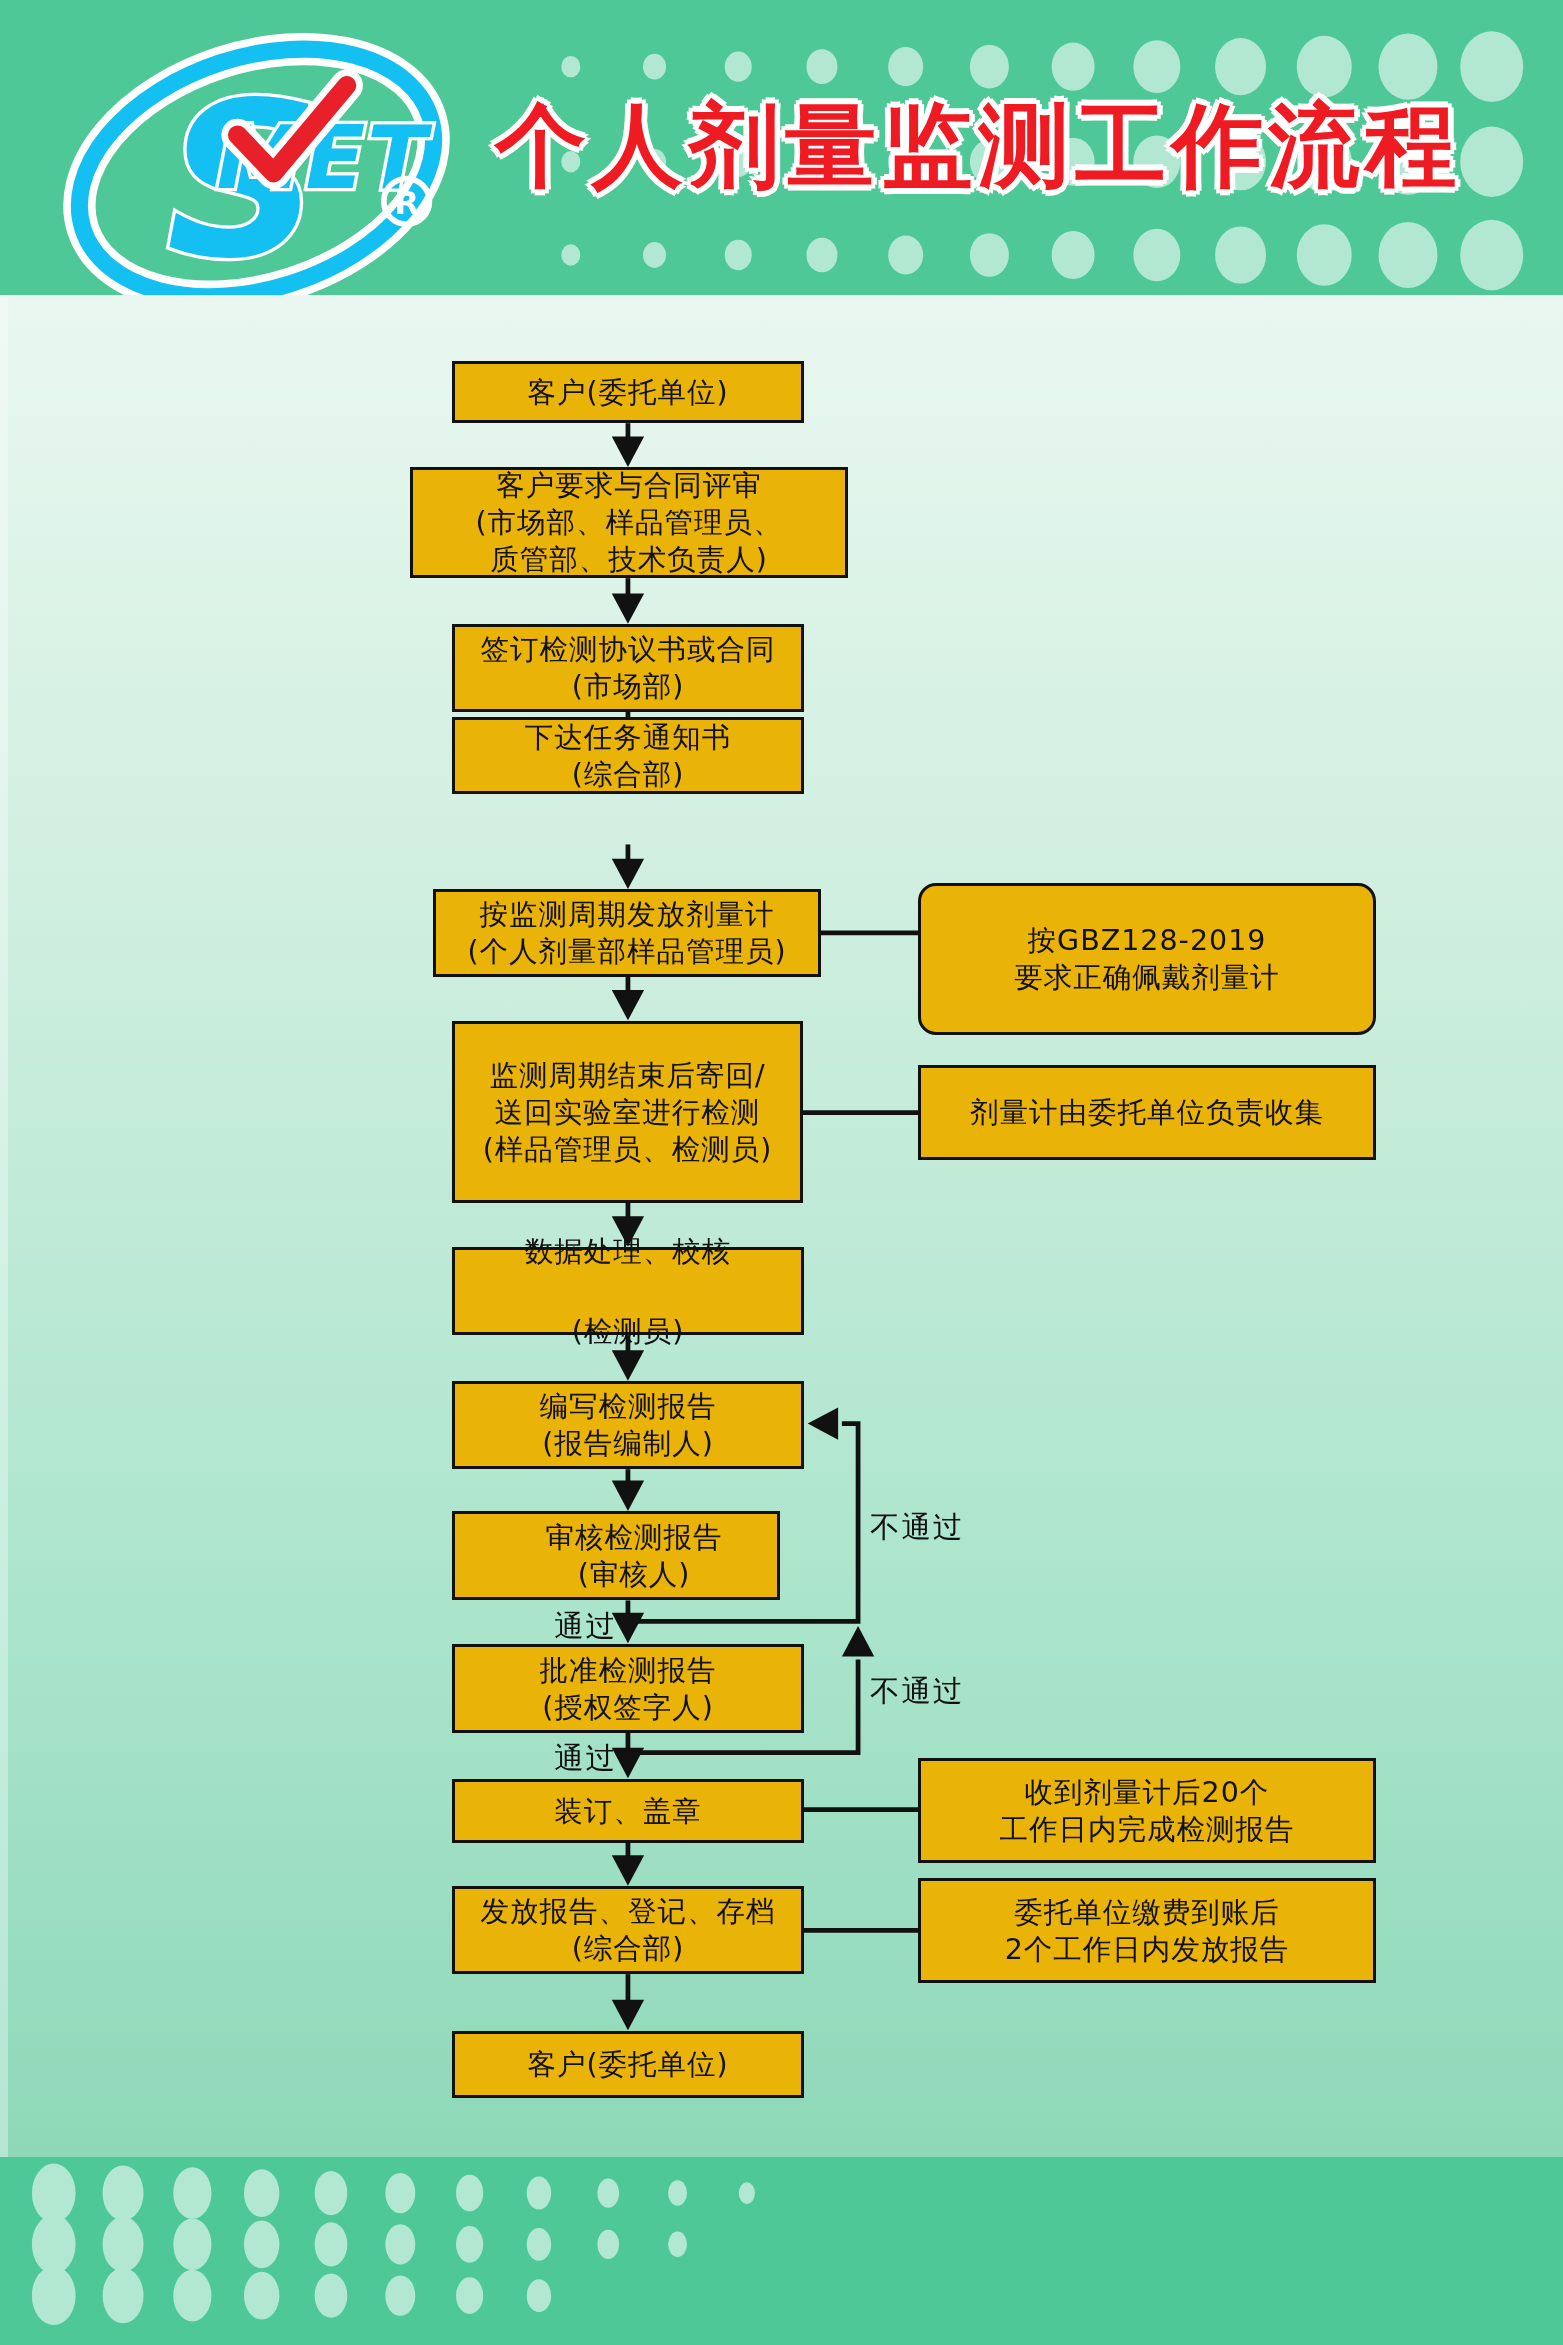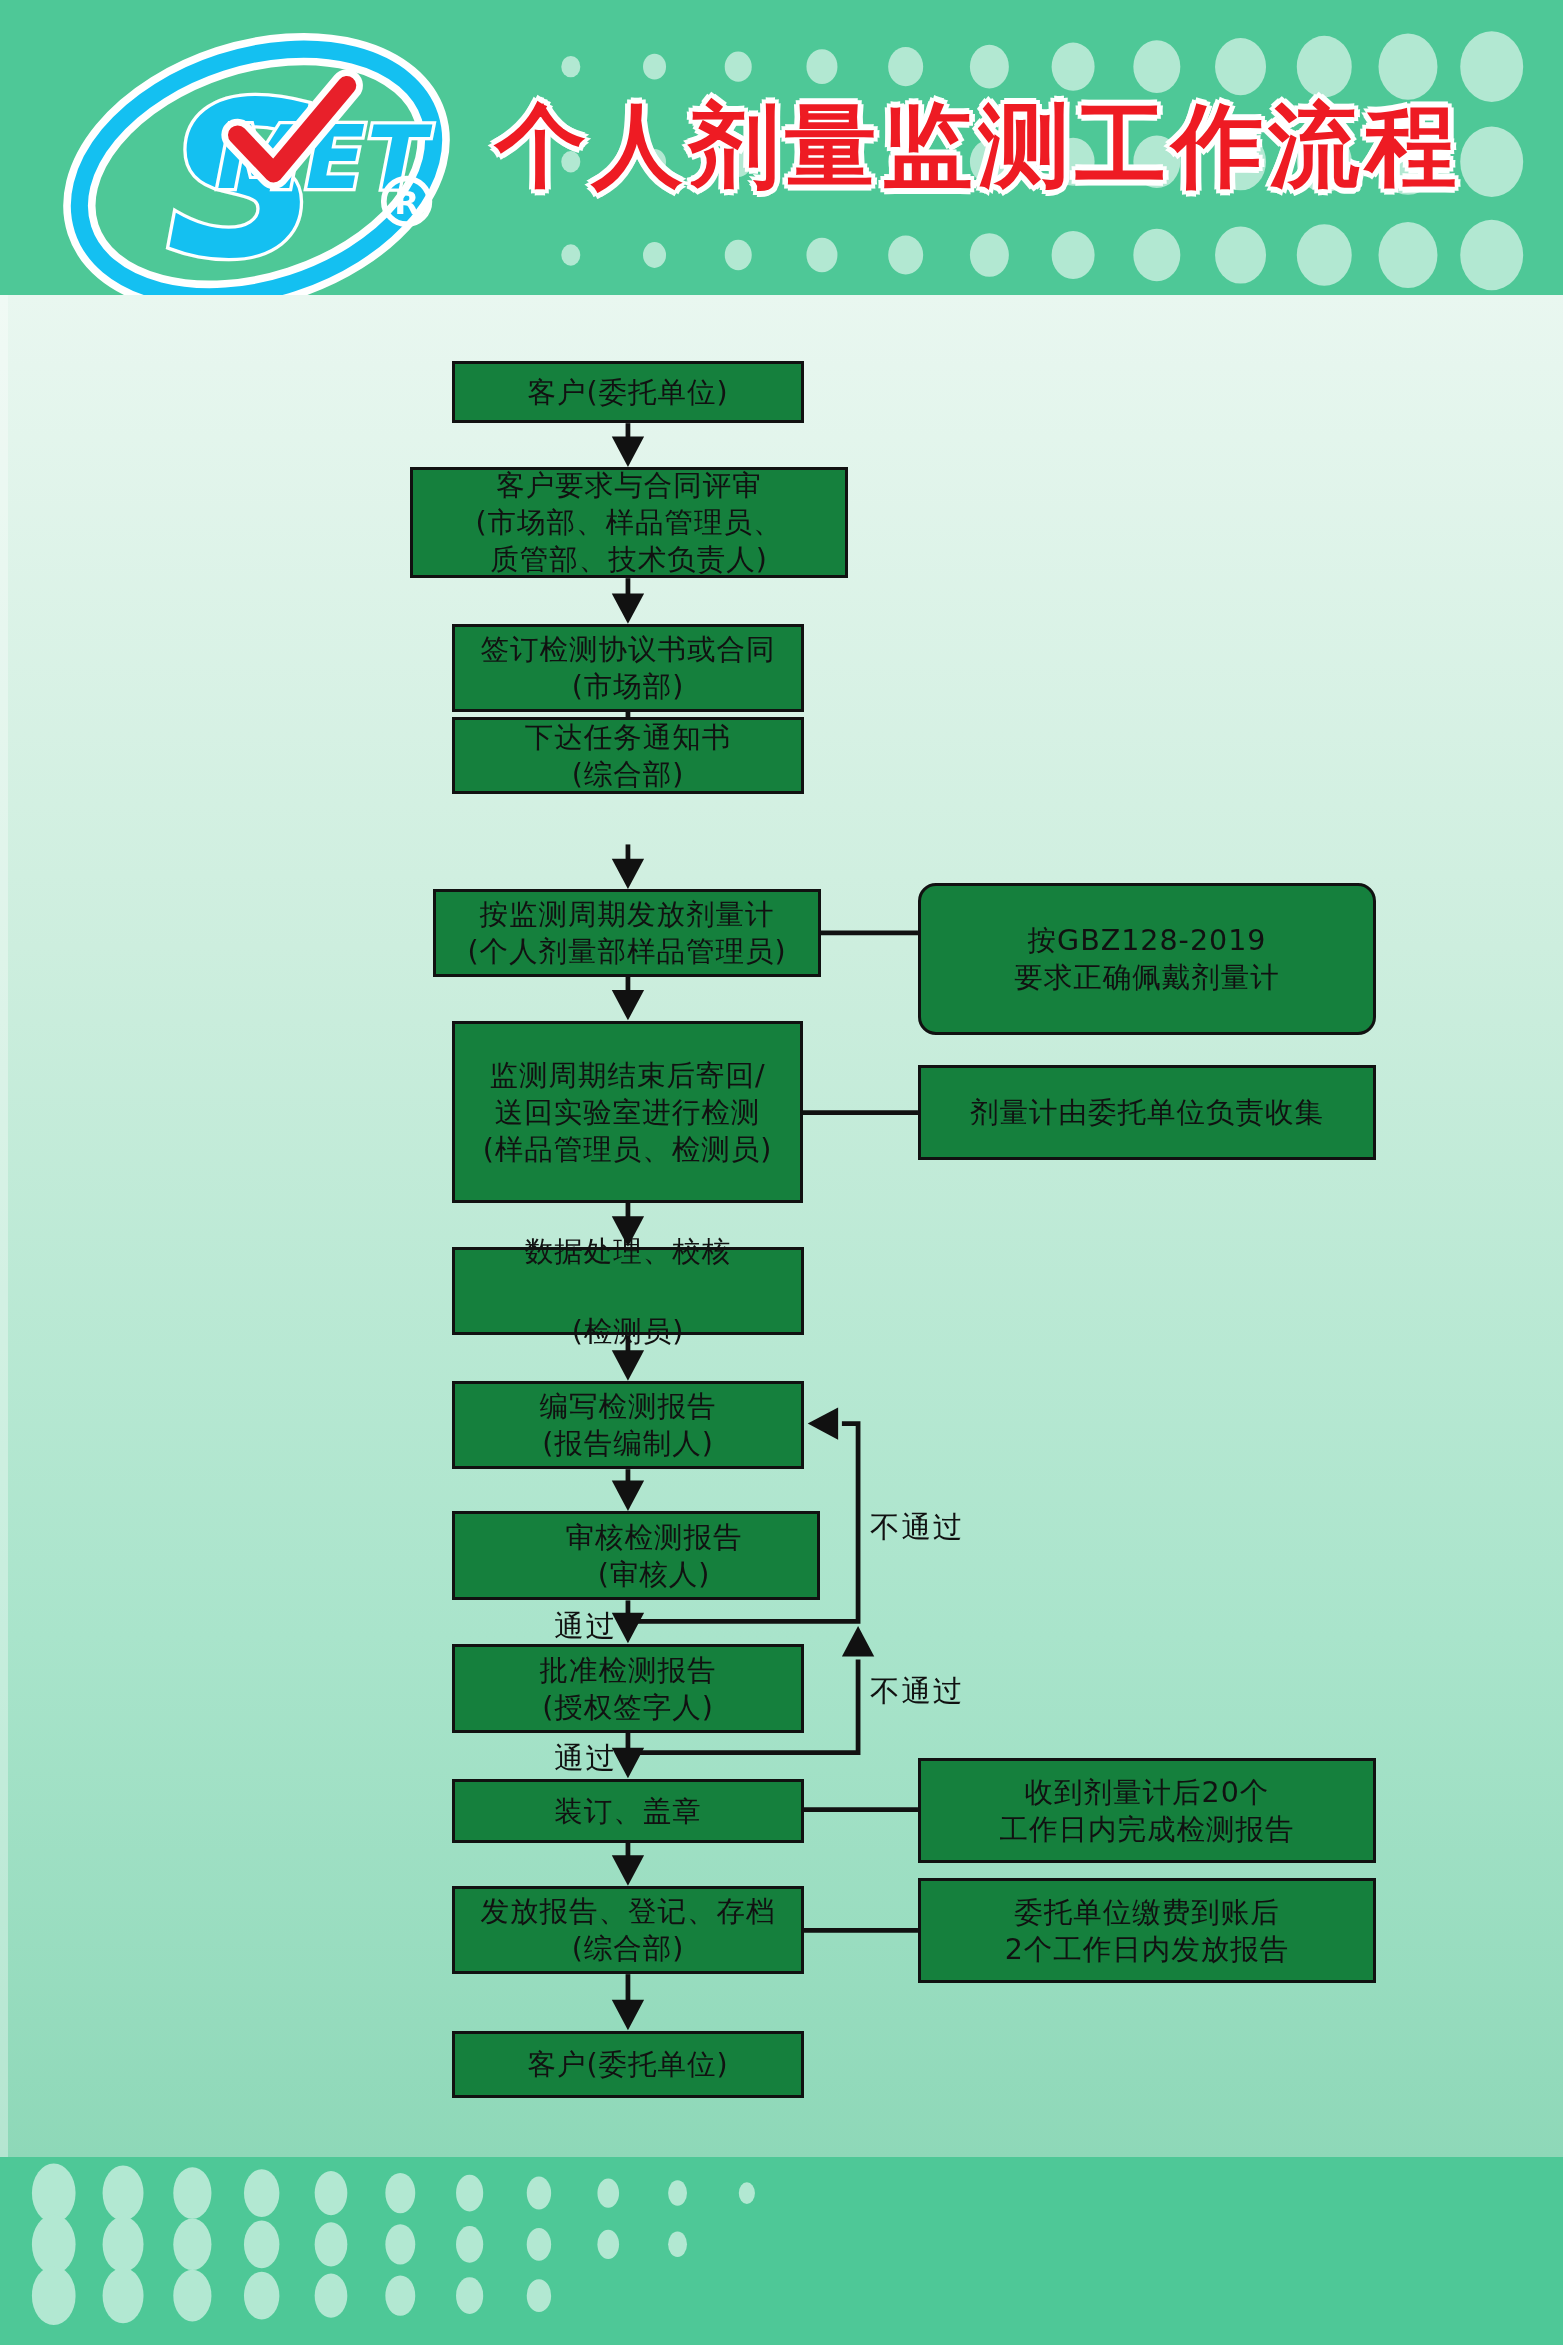--- a/index.html
+++ b/index.html
@@ -29,21 +29,21 @@
   }
   .canvas::before{content:"";position:absolute;left:0;top:0;width:7.6px;height:100%;
     background:rgba(255,255,255,.35);}
   
   .footer{
     position:absolute;left:0;top:2157px;width:1564px;height:188px;
     background:#4ec897;overflow:hidden;
   }
   
   .node,.side{
-    position:absolute;background:#15803d;border:3.8px solid #111;
+    position:absolute;background:#eab308;border:3.8px solid #111;
     display:flex;flex-direction:column;justify-content:center;align-items:center;
     text-align:center;color:#111;font-size:28.5px;line-height:37px;
     box-sizing:border-box;letter-spacing:1px;
   }
   .lbl{
     position:absolute;color:#111;font-size:29.5px;font-weight:500;
     letter-spacing:1.9px;white-space:nowrap;
   }
   .flow-svg{position:absolute;left:0;top:0;pointer-events:none;}
 </style>
@@ -182,21 +182,21 @@
   <div>(样品管理员、检测员)</div>
 </div>
 <div class="node" style="left:452px;top:1247px;width:352px;height:88px;gap:43px;">
   <div>数据处理、校核</div>
   <div>(检测员)</div>
 </div>
 <div class="node" style="left:452px;top:1381px;width:352px;height:88px;">
   <div>编写检测报告</div>
   <div>(报告编制人)</div>
 </div>
-<div class="node" style="left:452px;top:1511px;width:368px;height:89px;padding-left:36px;">
+<div class="node" style="left:452px;top:1511px;width:328px;height:89px;padding-left:36px;">
   <div>审核检测报告</div>
   <div>(审核人)</div>
 </div>
 <div class="node" style="left:452px;top:1644px;width:352px;height:89px;">
   <div>批准检测报告</div>
   <div>(授权签字人)</div>
 </div>
 <div class="node" style="left:452px;top:1779px;width:352px;height:64px;">
   <div>装订、盖章</div>
 </div>

